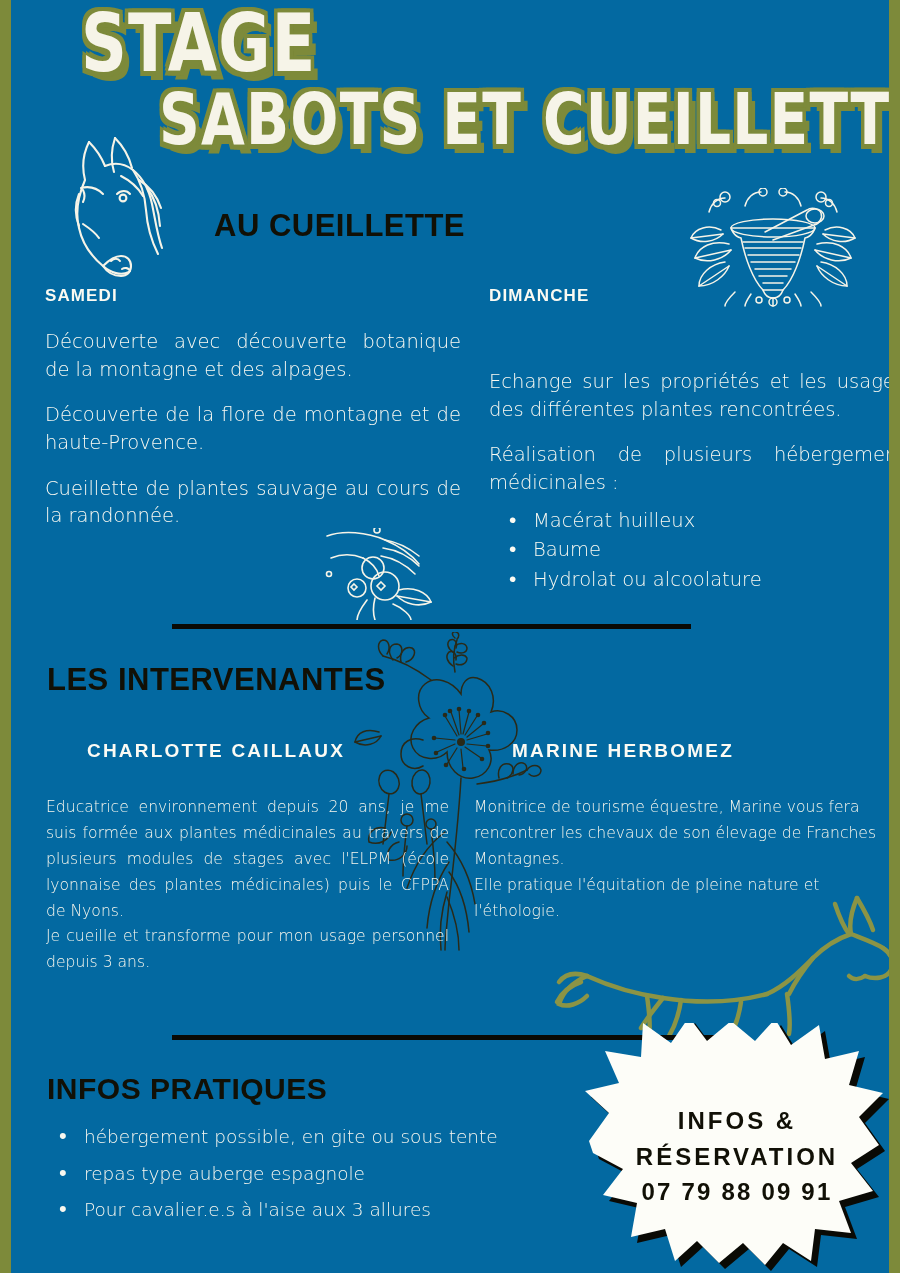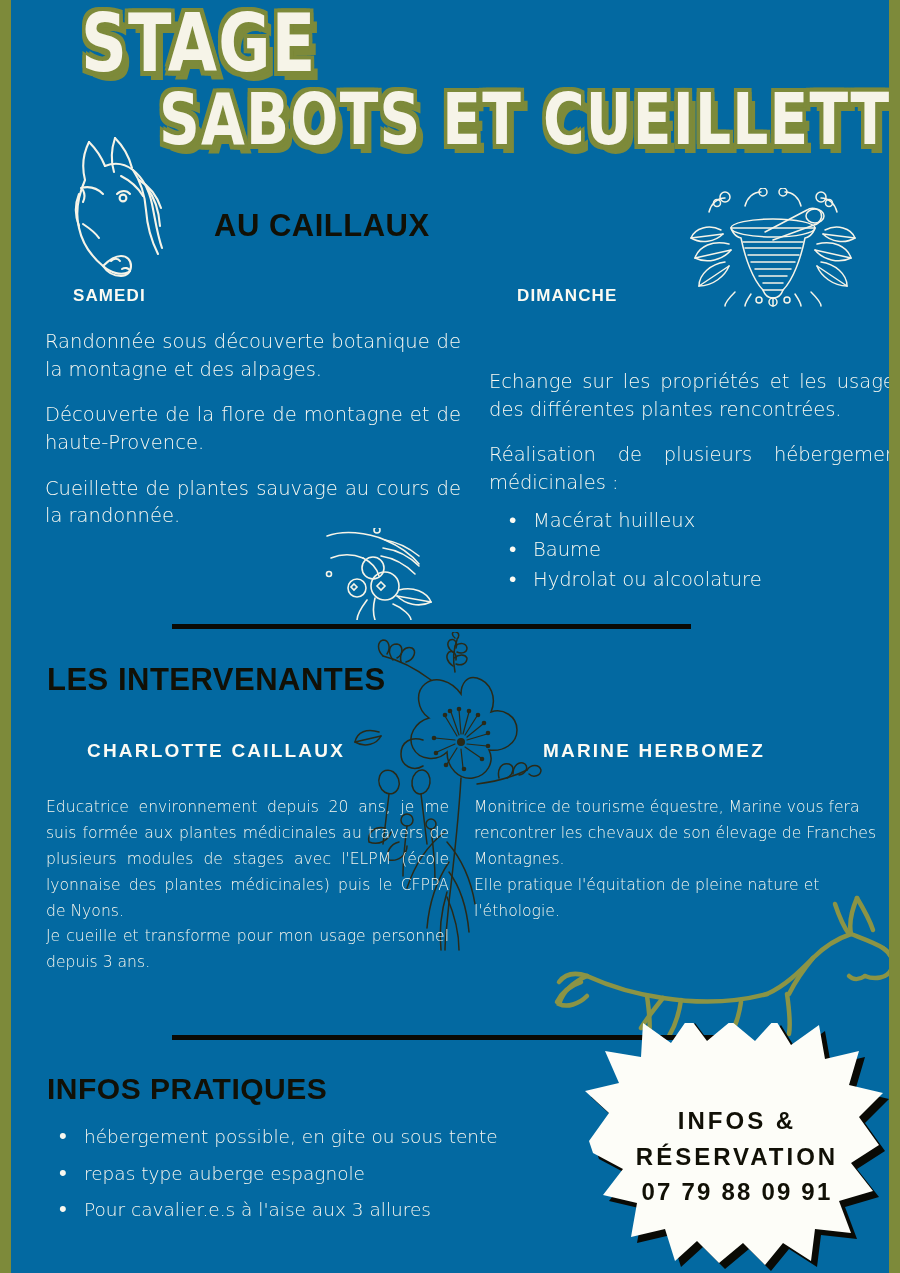--- a/index.html
+++ b/index.html
@@ -87,21 +87,20 @@
     font-size: 30px;
   }
 
   
   .day-label {
     position: absolute;
     color: #fbfaf2;
     font-weight: bold;
     font-size: 17px;
     letter-spacing: 1.1px;
-    margin-left: 28px;
   }
   #day-label-samedi   { left: 34px;  top: 286px; }
   #day-label-dimanche { left: 478px; top: 286px; }
 
   
   .program-col {
     position: absolute;
     top: 328px;
     width: 416px;
     color: #fbfaf2;
@@ -141,21 +140,21 @@
 
   
   .speaker-name {
     position: absolute;
     color: #fcfbf4;
     font-weight: bold;
     font-size: 19px;
     letter-spacing: 2.2px;
   }
   #speaker-name-charlotte { left: 76px;  top: 740px; }
-  #speaker-name-marine    { left: 501px; top: 740px; margin-left: 31px; }
+  #speaker-name-marine    { left: 501px; top: 740px; }
 
   .speaker-bio {
     position: absolute;
     color: #f8f7ed;
     font-size: 15.6px;
     line-height: 1.66;
     font-family: "DejaVu Sans", sans-serif;
     font-weight: 300;
   }
   #speaker-bio-charlotte {
@@ -244,21 +243,21 @@
         <path d="M88 60 C96 70 100 84 101 98"></path>
       </g>
     </svg>
   </div>
 
   <div class="title-block">
     <div class="title-line" id="title-line-1">STAGE</div>
     <div class="title-line" id="title-line-2">SABOTS ET CUEILLETTE</div>
   </div>
 
-  <div class="heading-black" id="program-heading">AU CAILLAUX</div>
+  <div class="heading-black" id="program-heading">AU CUEILLETTE</div>
 
   <div class="deco" id="mortar-pestle-illustration">
     <svg viewBox="0 0 200 120" width="200" height="120">
       <g fill="none" stroke="#f6f4e8" stroke-width="1.5" stroke-linecap="round">
 
         <path d="M58 40 L142 40 C142 40 140 48 132 50 C128 70 120 92 110 102 L90 102 C80 92 72 70 68 50 C60 48 58 40 58 40 Z"></path>
         <ellipse cx="100" cy="40" rx="42" ry="9"></ellipse>
         <path d="M90 102 C92 108 96 110 100 110 C104 110 108 108 110 102"></path>
 
         <path d="M92 44 L134 22 C138 19 146 20 148 25 C150 30 146 36 141 37 L100 52"></path>
@@ -306,21 +305,21 @@
         <circle cx="86" cy="112" r="3"></circle>
         <circle cx="114" cy="112" r="3"></circle>
       </g>
     </svg>
   </div>
 
   <div class="day-label" id="day-label-samedi">SAMEDI</div>
   <div class="day-label" id="day-label-dimanche">DIMANCHE</div>
 
   <div class="program-col" id="program-col-samedi">
-    <p>Randonnée sous découverte botanique de la montagne et des alpages.</p>
+    <p>Découverte avec découverte botanique de la montagne et des alpages.</p>
     <p>Découverte de la flore de montagne et de haute-Provence.</p>
     <p>Cueillette de plantes sauvage au cours de la randonnée.</p>
   </div>
 
   <div class="deco" id="hand-picking-illustration">
     <svg viewBox="0 0 118 92" width="118" height="92">
       <g fill="none" stroke="#f6f4e8" stroke-width="1.6" stroke-linecap="round">
 
         <path d="M4 8 C20 2 44 4 62 12 C76 18 88 26 96 36"></path>
         <path d="M62 12 C74 14 86 20 96 28"></path>

